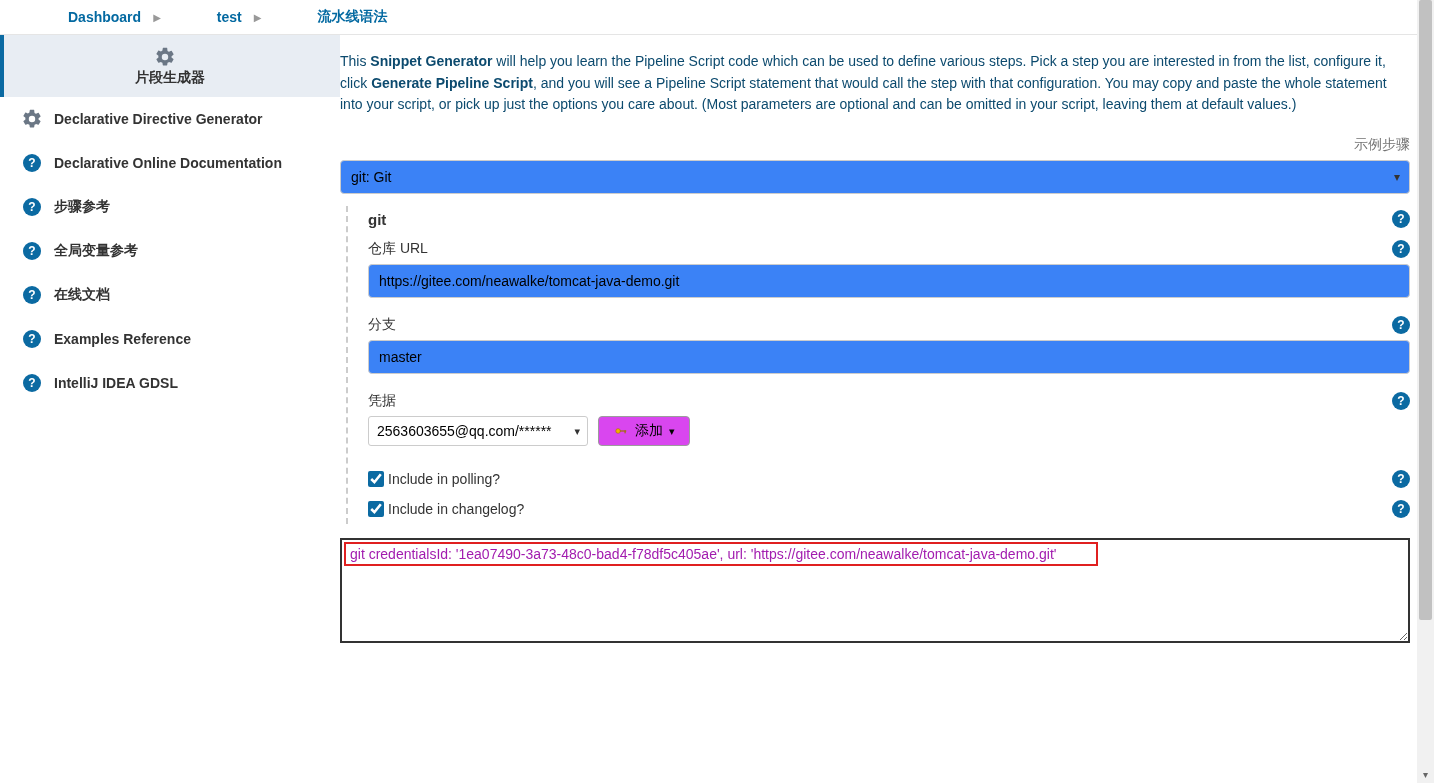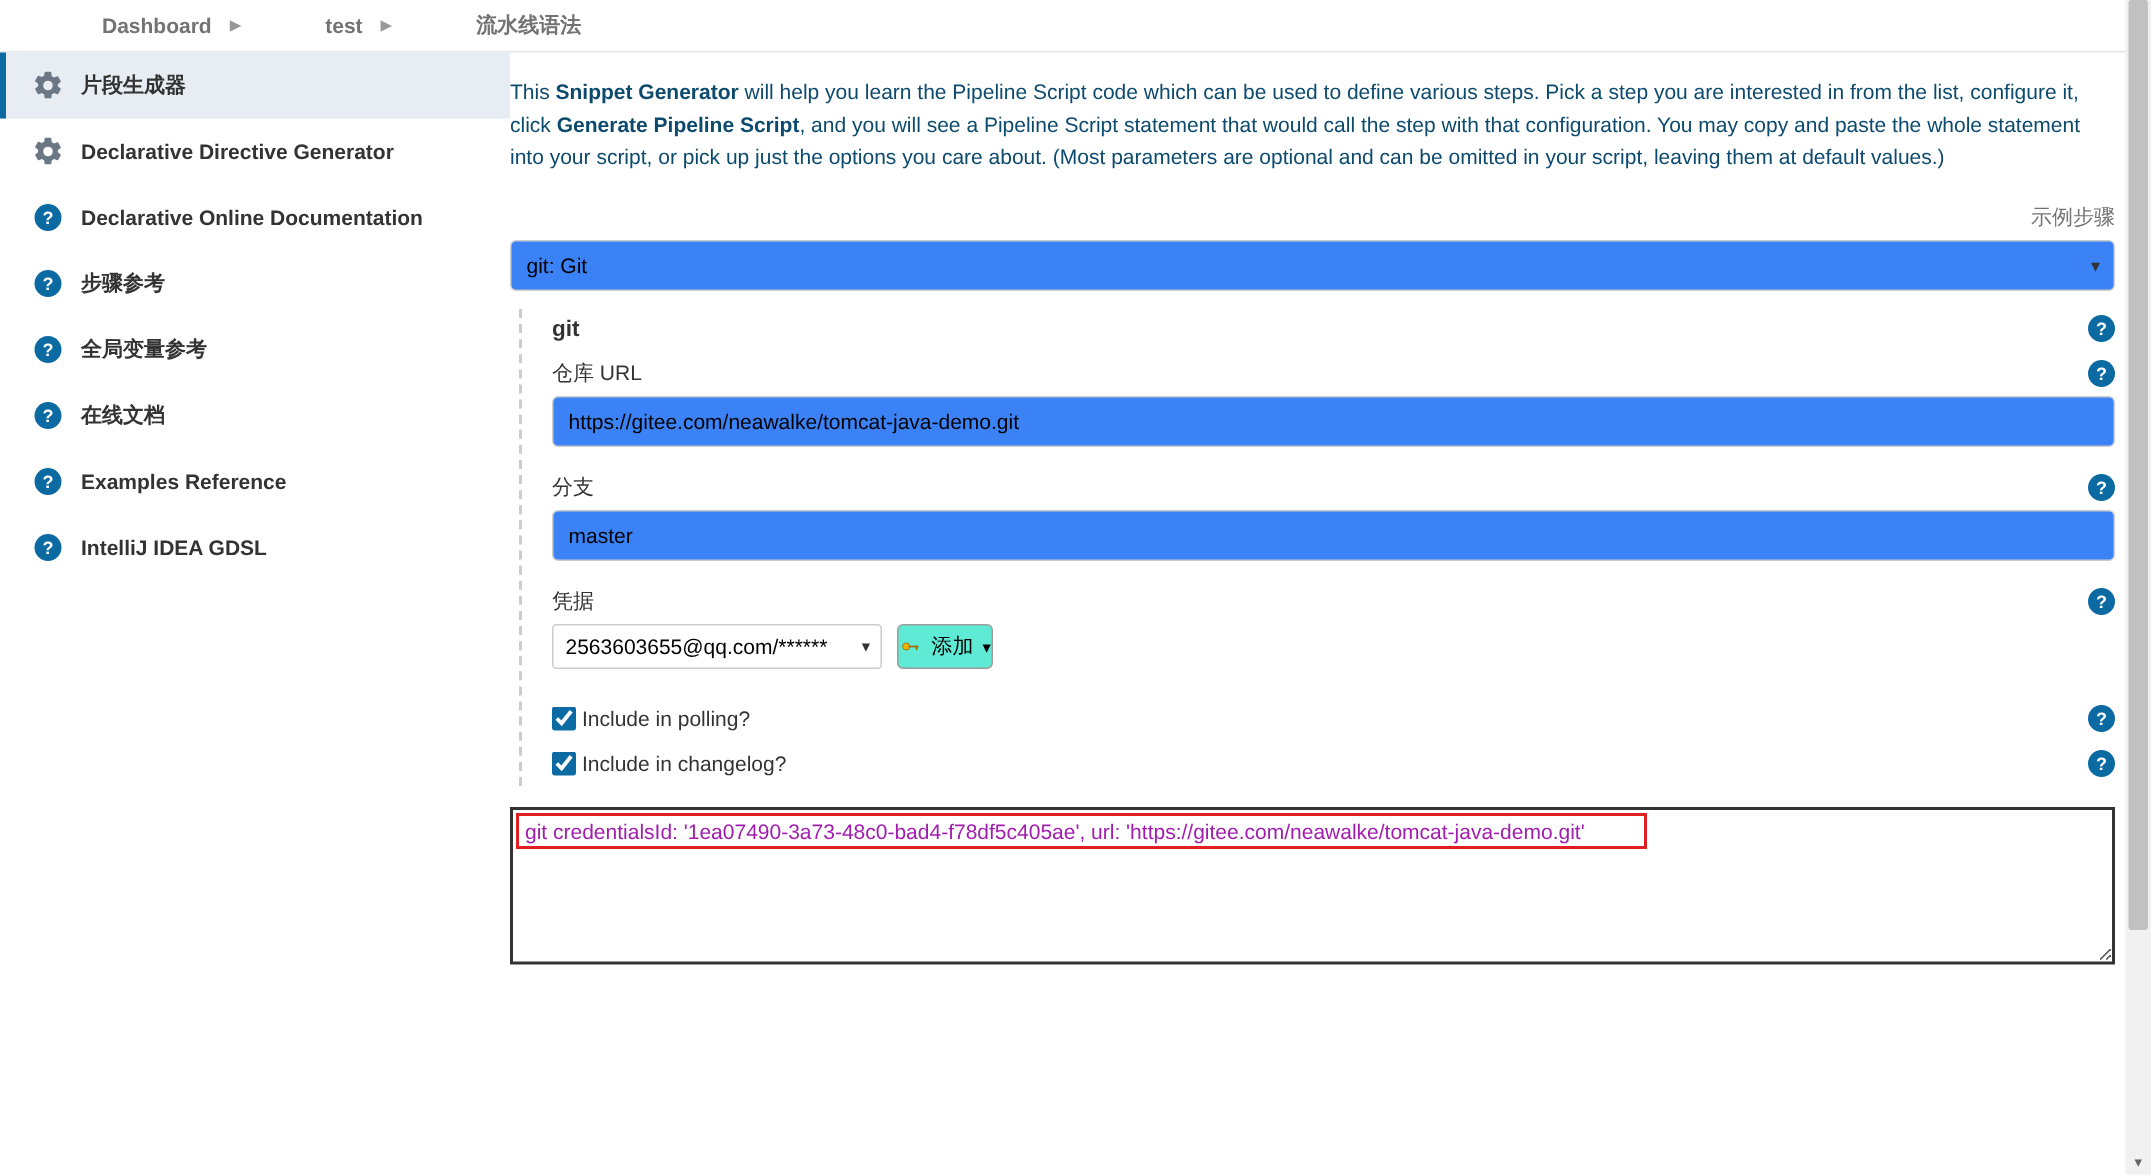--- a/index.html
+++ b/index.html
@@ -1,44 +1,44 @@
 <!DOCTYPE html>
 <html><head>
 <meta charset="utf-8">
 <style>
 * { margin: 0; padding: 0; box-sizing: border-box; }
 body { font-family: -apple-system, BlinkMacSystemFont, "Segoe UI", Helvetica, Arial, sans-serif; font-size: 14px; color: #333; background: #fff; width: 1434px; }
 .breadcrumb { display: flex; align-items: center; padding: 8px 24px; border-bottom: 1px solid #e5e5e5; font-size: 14px; }
-.breadcrumb a { color: #737373; text-decoration: none; font-weight: 600; padding-left: 44px; }
+.breadcrumb a { color: #0369a1; text-decoration: none; font-weight: 600; padding-left: 44px; }
 .breadcrumb a.last { font-weight: 600; }
 .breadcrumb .sep { margin: 0 12px; color: #999; font-size: 10px; }
 .layout { display: flex; }
 .sidebar { width: 340px; padding-top: 0; border-right: 0px solid #eee; }
 .sidebar-item { display: flex; align-items: center; padding: 10px 20px; color: #333; cursor: pointer; font-weight: 600; font-size: 14px; }
-.sidebar-item.active { background: #e8edf3; border-left: 4px solid #0b6aa2; padding-left: 16px; }
+.sidebar-item.active { background: #e8edf3; border-left: 4px solid #0b6aa2; padding-left: 16px; flex-direction: column; }
 .sidebar-item .icon { width: 24px; height: 24px; margin-right: 10px; display: inline-flex; align-items: center; justify-content: center; }
 .main { flex: 1; padding: 16px 24px 40px 0; position: relative; }
 .intro { font-size: 14px; color: #0c4a6e; line-height: 1.55; margin-bottom: 20px; }
 .intro b { font-weight: 700; }
 h2.section { font-size: 26px; font-weight: 700; border-bottom: 1px solid #e5e5e5; padding-bottom: 6px; margin-bottom: 16px; }
 .field-label { font-size: 14px; color: #737373; margin-bottom: 6px; text-align: right; }
 .select-wrap { position: relative; margin-bottom: 12px; }
 select.full, input.full { width: 100%; padding: 8px 10px; border: 1px solid #ccc; border-radius: 4px; font-size: 14px; background:#3b82f6; }
 select.full { appearance: none; padding-right: 30px; }
 .select-caret { position: absolute; right: 10px; top: 50%; transform: translateY(-50%); pointer-events: none; color: #333; font-size: 12px; }
 .step-block { border-left: 2px dashed #ccc; margin-left: 6px; padding-left: 20px; }
 .step-header { display: flex; justify-content: space-between; align-items: center; padding: 4px 0 12px; font-weight: 600; font-size: 15px; }
 .help-icon { width: 18px; height: 18px; border-radius: 50%; background: #0b6aa2; color: #fff; display: inline-flex; align-items: center; justify-content: center; font-size: 12px; font-weight: 700; cursor: pointer; }
 .form-group { margin-bottom: 18px; }
 .form-group .row { display: flex; justify-content: space-between; align-items: center; margin-bottom: 6px; }
 .cred-row { display: flex; gap: 10px; align-items: center; }
 select.cred { padding: 6px 24px 6px 8px; border: 1px solid #ccc; border-radius: 3px; font-size: 14px; appearance:none; background:#fff; min-width:220px; }
 .cred-wrap { position:relative; }
 .cred-caret { position:absolute; right:8px; top:50%; transform:translateY(-50%); font-size:11px; pointer-events:none; }
-.btn-add { display: inline-flex; align-items: center; gap: 6px; border: 1px solid #9c9c9c; background: #5eead4; border-radius: 4px; padding: 5px 0; font-size: 14px; cursor: pointer; }
+.btn-add { display: inline-flex; align-items: center; gap: 6px; border: 1px solid #9c9c9c; background: #d946ef; border-radius: 4px; padding: 5px 14px; font-size: 14px; cursor: pointer; }
 .key-icon { width:16px; height:14px; display:inline-block; }
 .checkbox-row { display:flex; justify-content:space-between; align-items:center; padding: 6px 0; }
 .checkbox-row label { display:flex; align-items:center; gap:4px; font-size:14px; }
 .checkbox-row input[type=checkbox] { width:16px; height:16px; accent-color:#0b6aa2; }
 .btn-primary { display:inline-block; background:#0b4f8a; color:#fff; border:1px solid #083a65; border-radius:4px; padding:9px 18px; font-size:14px; font-weight:600; cursor:pointer; }
 .highlight-box { border:3px solid #e02020; padding:4px; display:inline-block; margin-top:14px; }
 textarea.output { width:100%; min-height:105px; border:2px solid #333; padding:6px 8px; font-family: inherit; font-size:14px; margin-top:14px; resize:vertical; color:#a21caf; }
 .output-box { position:relative; margin-top:14px; }
 .output-inner-highlight { position:absolute; top:4px; left:4px; width:754px; height:24px; border:2px solid #e02020; pointer-events:none; }
 .scrollbar-track { position:absolute; right:0; top:0; width:17px; height:783px; background:#f1f1f1; }

